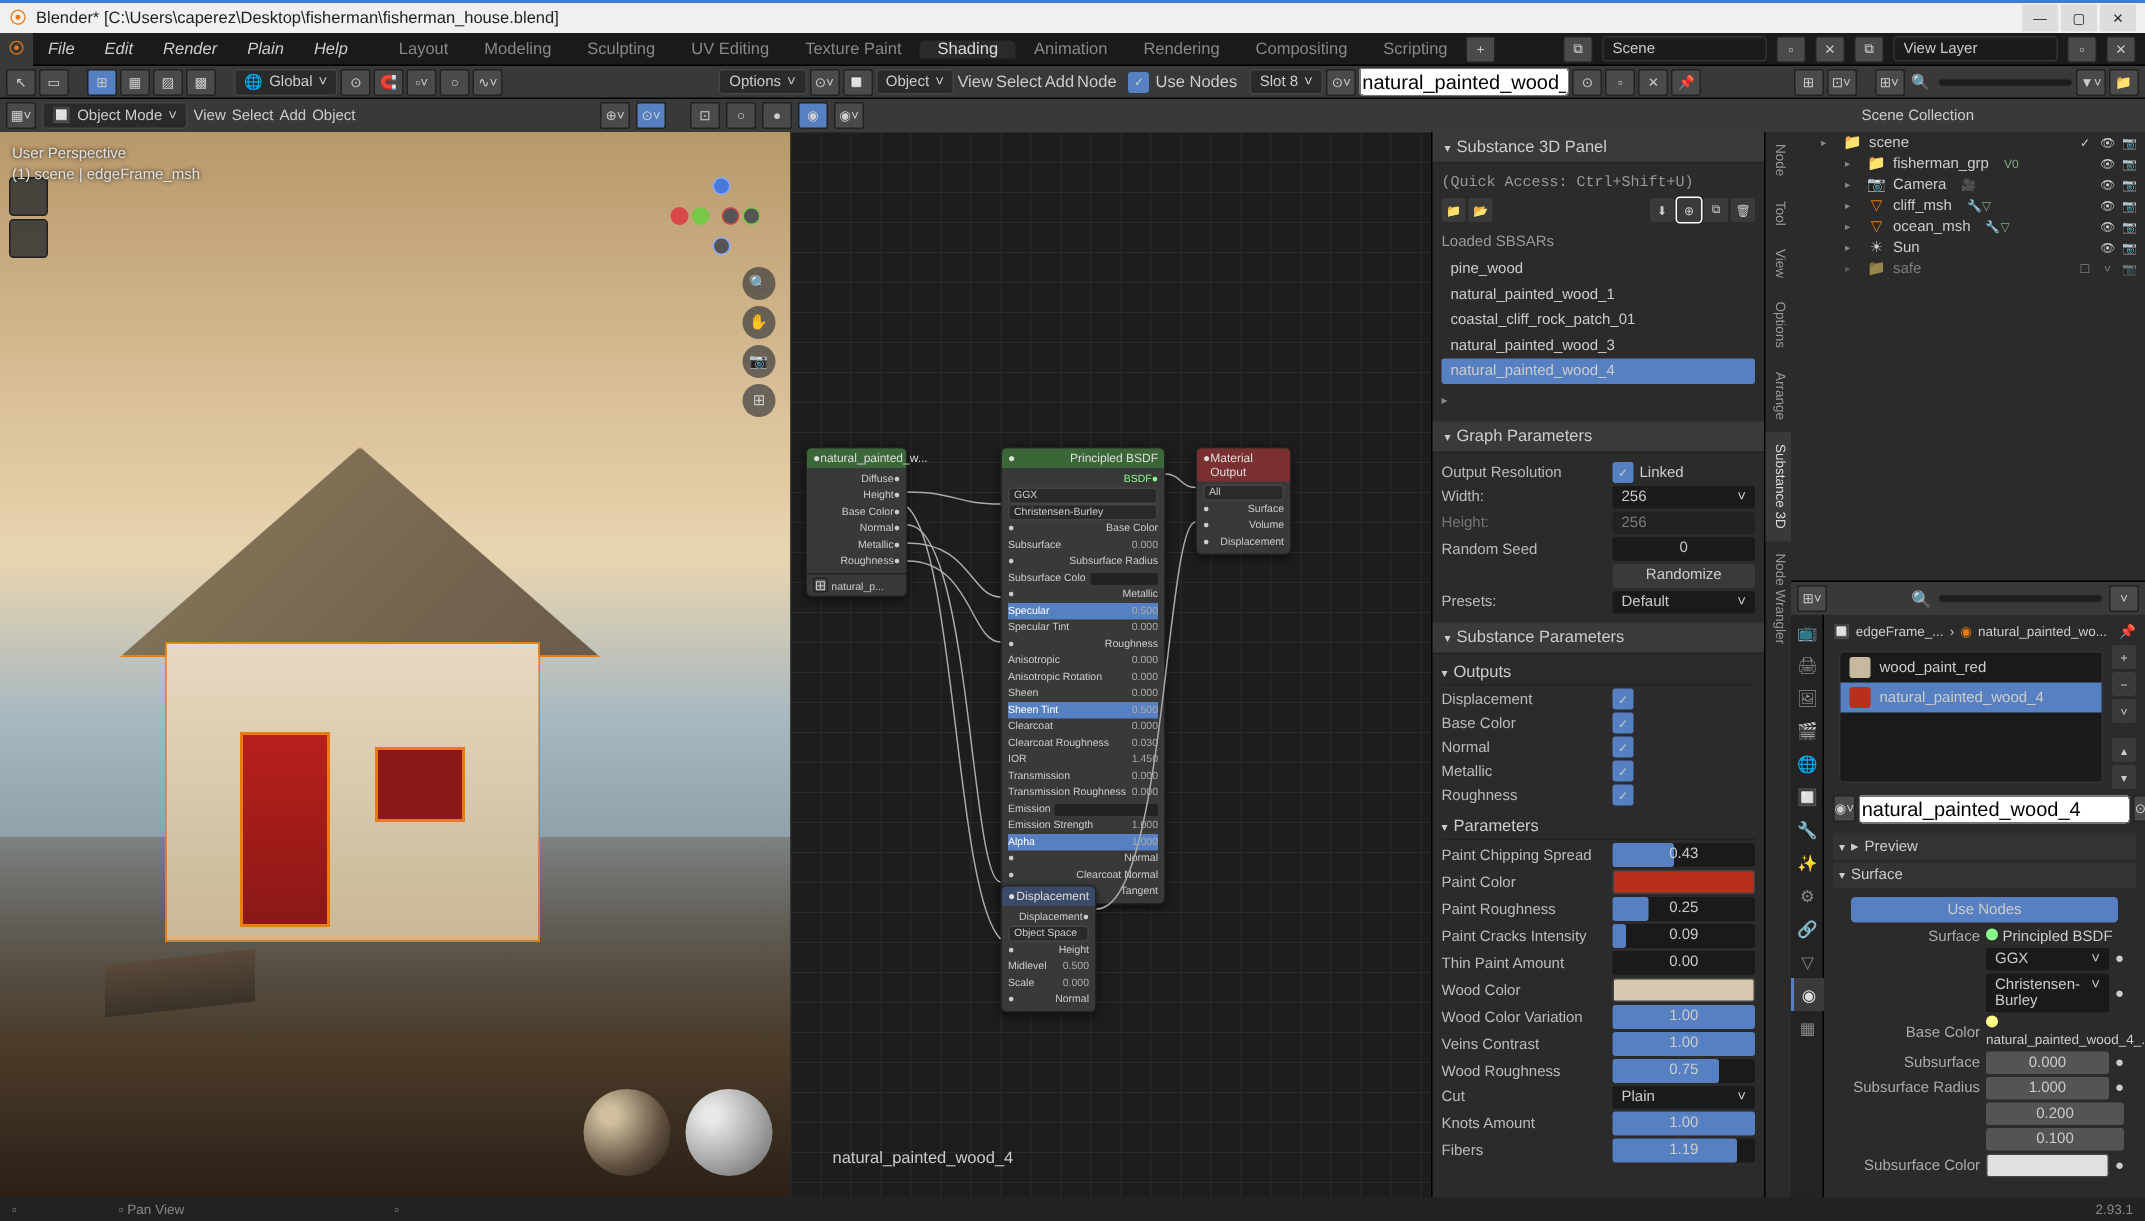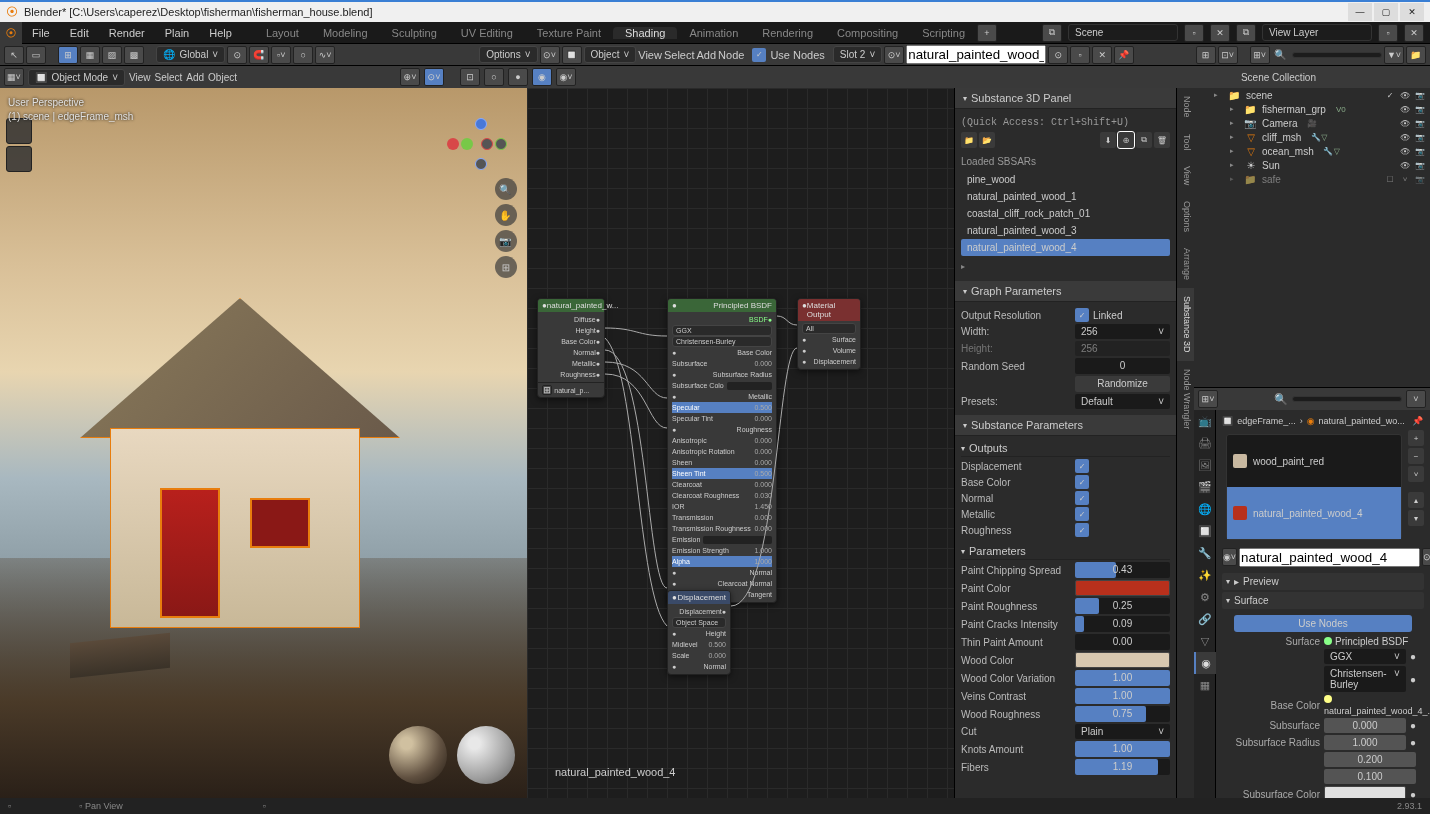--- a/index.html
+++ b/index.html
@@ -7,21 +7,21 @@
 
 
 .title-bar { height:22px; background:#f0f0f0; color:#222; display:flex; align-items:center; padding:0 6px; font-size:11px; border-top:2px solid #3a7fd4; }
 .title-bar .logo { color:#e87d0d; margin-right:6px; font-size:12px; }
 .title-bar .win-btns { margin-left:auto; display:flex; gap:2px; }
 .title-bar .win-btn { width:24px; height:18px; background:#ddd; display:flex; align-items:center; justify-content:center; font-size:9px; }
 
 
 .top-menu { height:22px; background:#1a1a1a; display:flex; align-items:center; border-bottom:1px solid #000; }
 .top-menu .blender-icon { width:22px; height:22px; background:#393939; display:flex; align-items:center; justify-content:center; color:#e87d0d; }
-.top-menu .menu-item { padding:0 10px; color:#ccc; cursor:pointer; }
+.top-menu .menu-item { padding:0 10px; color:#ccc; cursor:pointer;font-style:italic; }
 .top-menu .tabs { margin-left:12px; display:flex; }
 .top-menu .tab { padding:0 12px; color:#888; cursor:pointer; }
 .top-menu .tab.active { background:#2a2a2a; color:#ddd; border-radius:4px 4px 0 0; }
 .top-menu .scene-box { margin-left:auto; display:flex; align-items:center; gap:6px; padding-right:6px; }
 .top-menu .tfield { background:#1c1c1c; border:1px solid #333; padding:2px 6px; width:110px; font-size:10px; color:#ccc; border-radius:3px; }
 
 
 .toolbar { height:22px; background:#393939; display:flex; align-items:center; padding:0 4px; gap:2px; border-bottom:1px solid #000; }
 .tbtn { width:20px; height:18px; background:#4a4a4a; border:1px solid #222; border-radius:2px; display:inline-flex; align-items:center; justify-content:center; font-size:9px; color:#ccc; }
 .tbtn.active { background:#5680c2; }
@@ -107,21 +107,21 @@
 .mesh-icon { color:#e87d0d; }
 .cam-icon { color:#88ff88; }
 
 
 .properties { flex:1; display:flex; overflow:hidden; }
 .prop-tabs { width:22px; background:#232323; border-right:1px solid #000; display:flex; flex-direction:column; }
 .prop-tab { width:22px; height:22px; display:flex; align-items:center; justify-content:center; font-size:11px; color:#888; cursor:pointer; }
 .prop-tab.active { background:#3a3a3a; color:#ddd; border-left:2px solid #5680c2; }
 .prop-body { flex:1; overflow-y:auto; font-size:10px; padding:2px; }
 .mat-list { background:#1a1a1a; border:1px solid #333; border-radius:3px; margin:4px; }
-.mat-item { padding:19px 6px; display:flex; align-items:center; gap:6px; }
+.mat-item { padding:3px 6px; display:flex; align-items:center; gap:6px; }
 .mat-item.active { background:#5680c2; }
 .mat-item .msw { width:14px; height:14px; border-radius:2px; background:#8a3a2a; }
 .prop-section { margin:2px 4px; }
 .prop-sh { padding:3px 4px; background:#333; border-radius:2px; display:flex; align-items:center; gap:4px; }
 .prop-sh::before { content:"▾"; font-size:8px; }
 .prop-sb { padding:2px 8px; }
 .prop-row { display:flex; align-items:center; margin:2px 0; gap:4px; }
 .prop-row .pl { flex:0 0 90px; text-align:right; color:#aaa; font-size:10px; }
 .prop-row .pv { flex:1; }
 .numfield { background:#545454; border-radius:2px; padding:2px 6px; text-align:center; font-size:10px; }
@@ -205,21 +205,21 @@
   <span class="tbtn">🔲</span>
   <span class="dropdown"><span>Object</span> ˅</span>
   <span class="menu-item">View</span>
   <span class="menu-item">Select</span>
   <span class="menu-item">Add</span>
   <span class="menu-item">Node</span>
   <label style="display:flex;align-items:center;gap:4px;margin:0 6px;">
     <span class="sp-check">✓</span>
       <span>Use Nodes</span>
   </label>
-  <span class="dropdown"><span>Slot 2</span> ˅</span>
+  <span class="dropdown"><span>Slot 8</span> ˅</span>
   <span class="tbtn">⊙˅</span>
   <input class="tfield" style="width: 140px;" value="natural_painted_wood_4">
   <span class="tbtn">⊙</span>
   <span class="tbtn">▫</span>
   <span class="tbtn">✕</span>
   <span class="tbtn">📌</span>
   <div style="flex:1"></div>
   <span class="tbtn">⊞</span>
   <span class="tbtn">⊡˅</span>
   <span class="tsep"></span>

